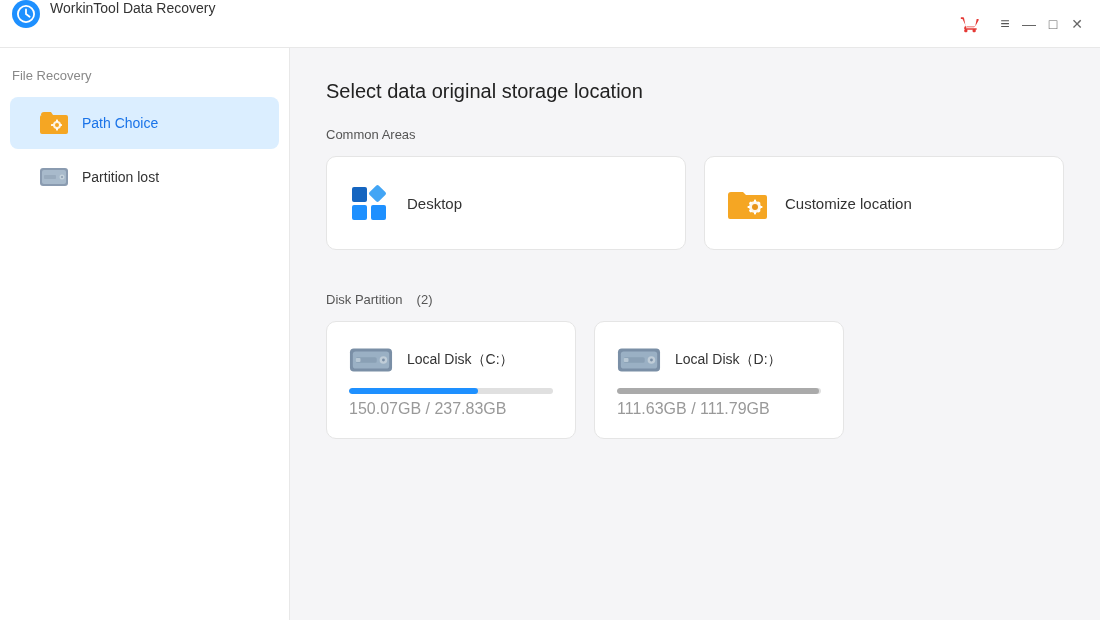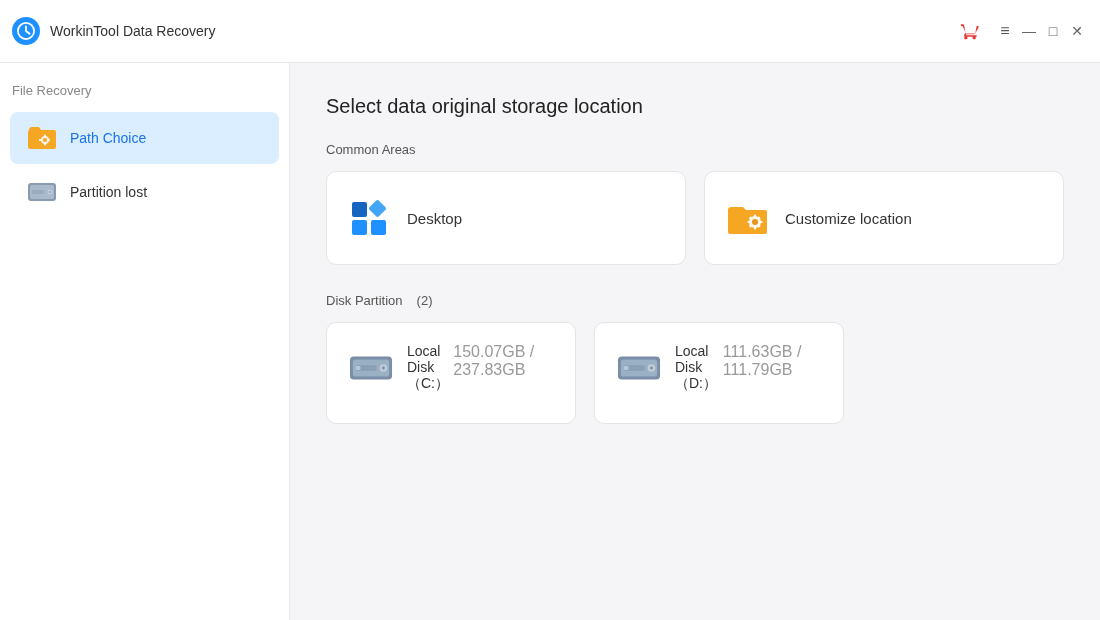--- a/index.html
+++ b/index.html
@@ -1,23 +1,22 @@
 <!DOCTYPE html>
 <html><head>
   <meta charset="utf-8">
   <style>
     * { box-sizing: border-box; margin: 0; padding: 0; }
     body { font-family: 'Segoe UI', Arial, sans-serif; background: #f5f5f7; width: 1100px; height: 620px; overflow: hidden; display: flex; flex-direction: column; }
 
     
     .titlebar {
-      height: 63px;
+      height: 48px;
       background: #fff;
       display: flex;
-      align-items: center;
       padding: 0 12px;
       border-bottom: 1px solid #e8e8e8;
       flex-shrink: 0;
     }
     .titlebar-logo {
       width: 28px; height: 28px;
       background: #1e90ff;
       border-radius: 50%;
       display: flex; align-items: center; justify-content: center;
       margin-right: 10px;
@@ -59,21 +58,21 @@
     }
     .sidebar-section-title {
       font-size: 13px;
       color: #888;
       padding: 0 20px 12px 12px;
       font-weight: 500;
     }
     .sidebar-item {
       display: flex;
       align-items: center;
-      padding: 10px 16px;
+      padding: 10px 28px;
       cursor: pointer;
       border-radius: 8px;
       margin: 2px 10px;
     }
     .sidebar-item.active {
       background: #dbeeff;
     }
     .sidebar-item-icon {
       width: 32px; height: 32px;
       margin-right: 12px;
@@ -106,21 +105,21 @@
       font-size: 13px;
       color: #555;
       margin-bottom: 14px;
       font-weight: 400;
     }
 
     
     .cards-row {
       display: flex;
       gap: 18px;
-      margin-bottom: 28px;
+      margin-bottom: 42px;
     }
     .card {
       background: #fff;
       border: 1px solid #e5e5e5;
       border-radius: 10px;
       padding: 24px 20px;
       display: flex;
       align-items: center;
       cursor: pointer;
       flex: 1;
@@ -138,21 +137,21 @@
       color: #333;
     }
 
     
     .disk-card {
       background: #fff;
       border: 1px solid #e5e5e5;
       border-radius: 10px;
       padding: 20px 22px;
       display: flex;
-      flex-direction: row;
+      flex-direction: column;
       cursor: pointer;
       width: 250px;
       transition: box-shadow 0.15s;
     }
     .disk-card-top {
       display: flex;
       align-items: center;
       margin-bottom: 10px;
     }
     .disk-icon {

